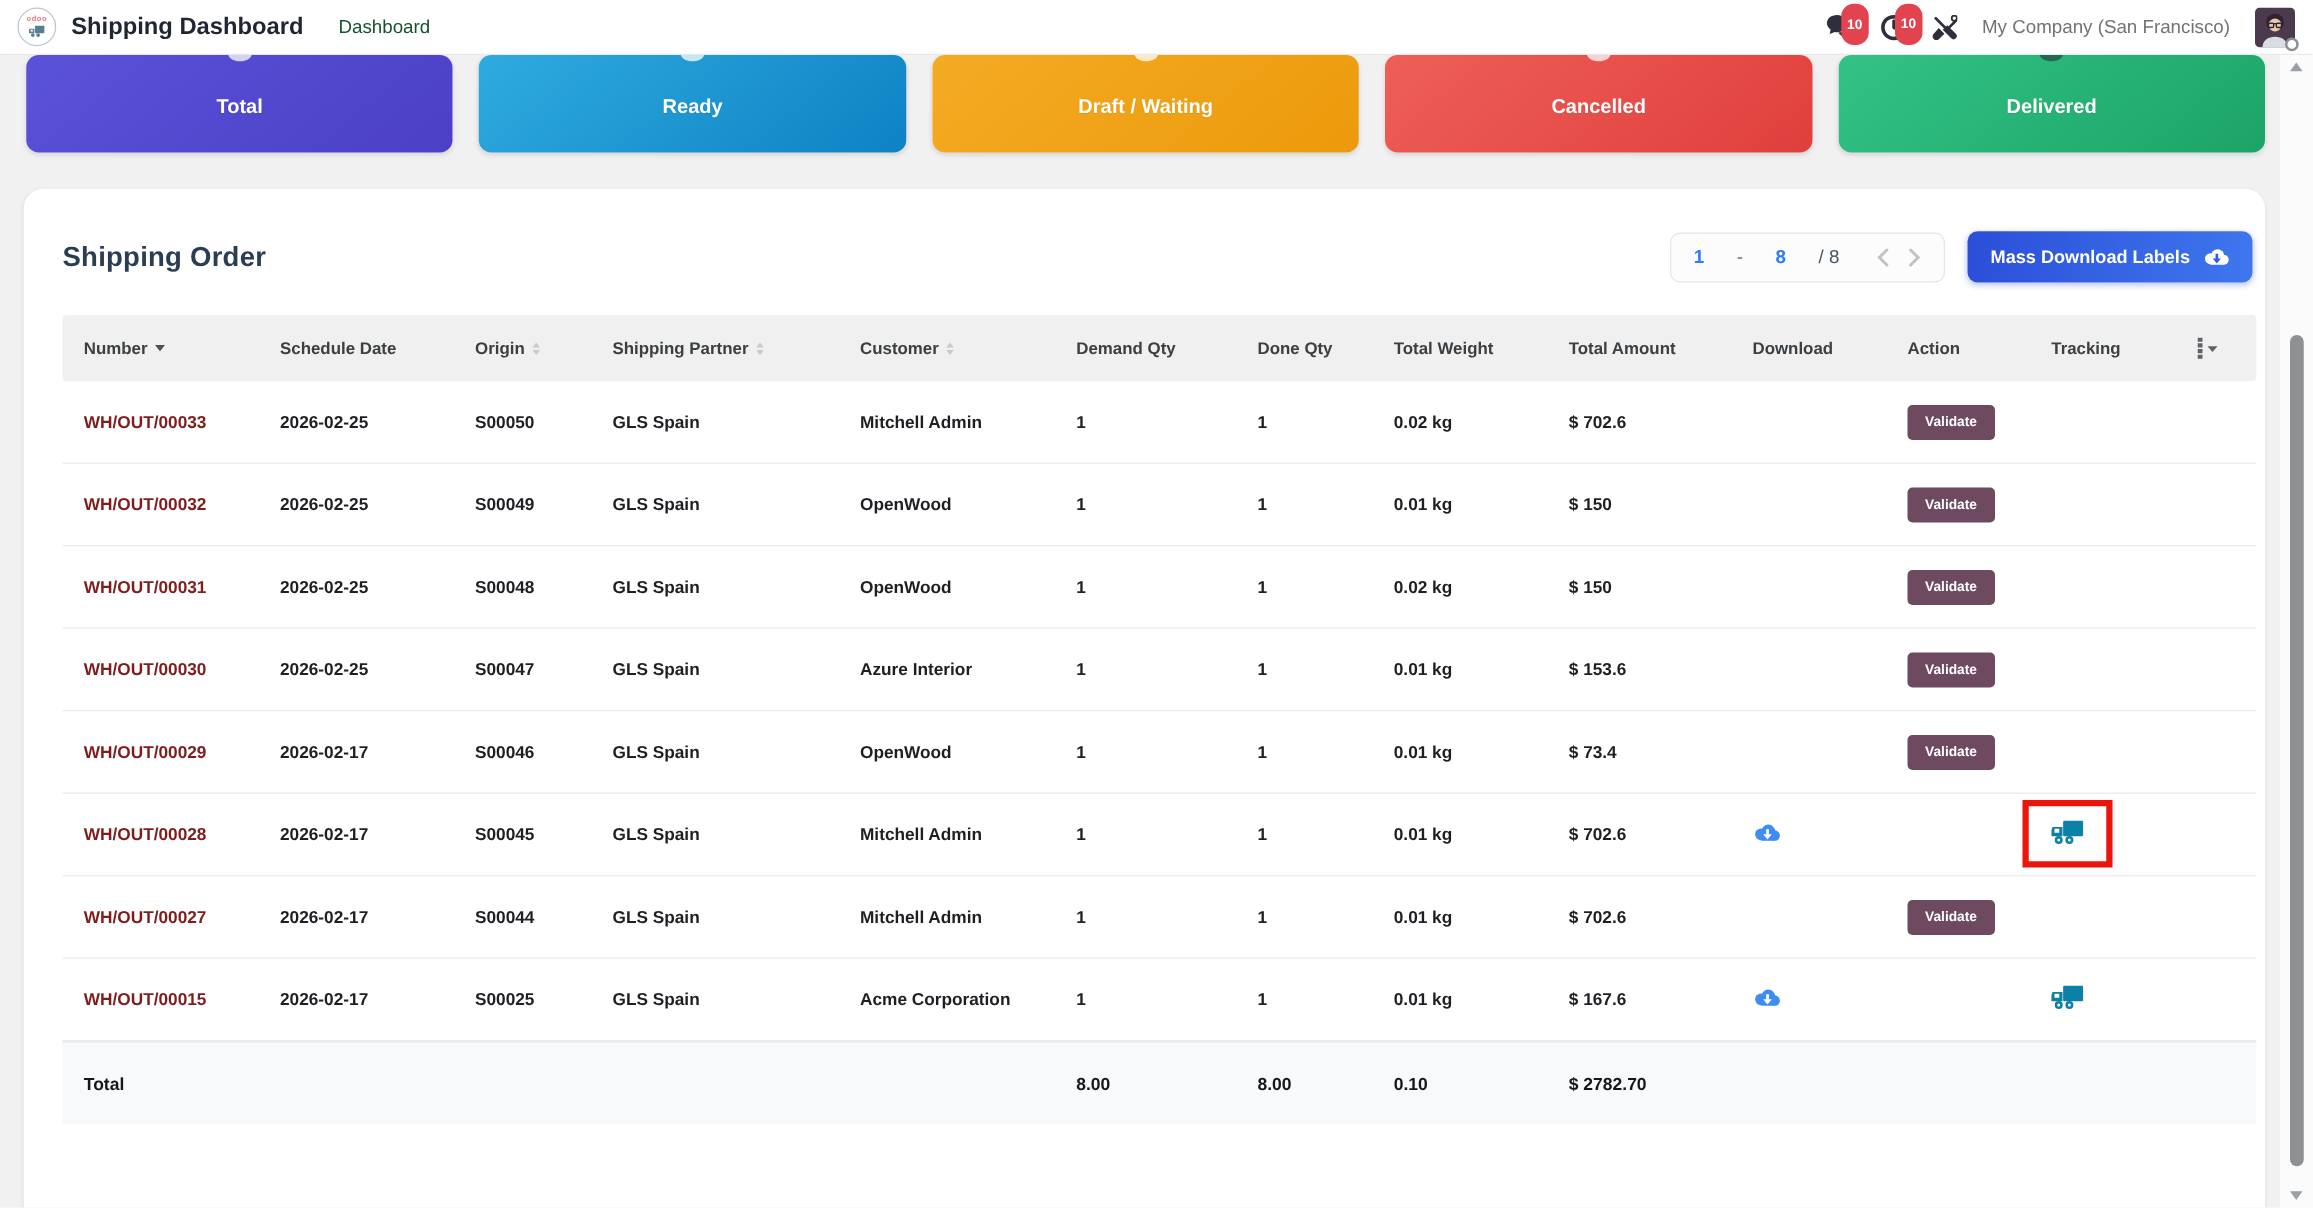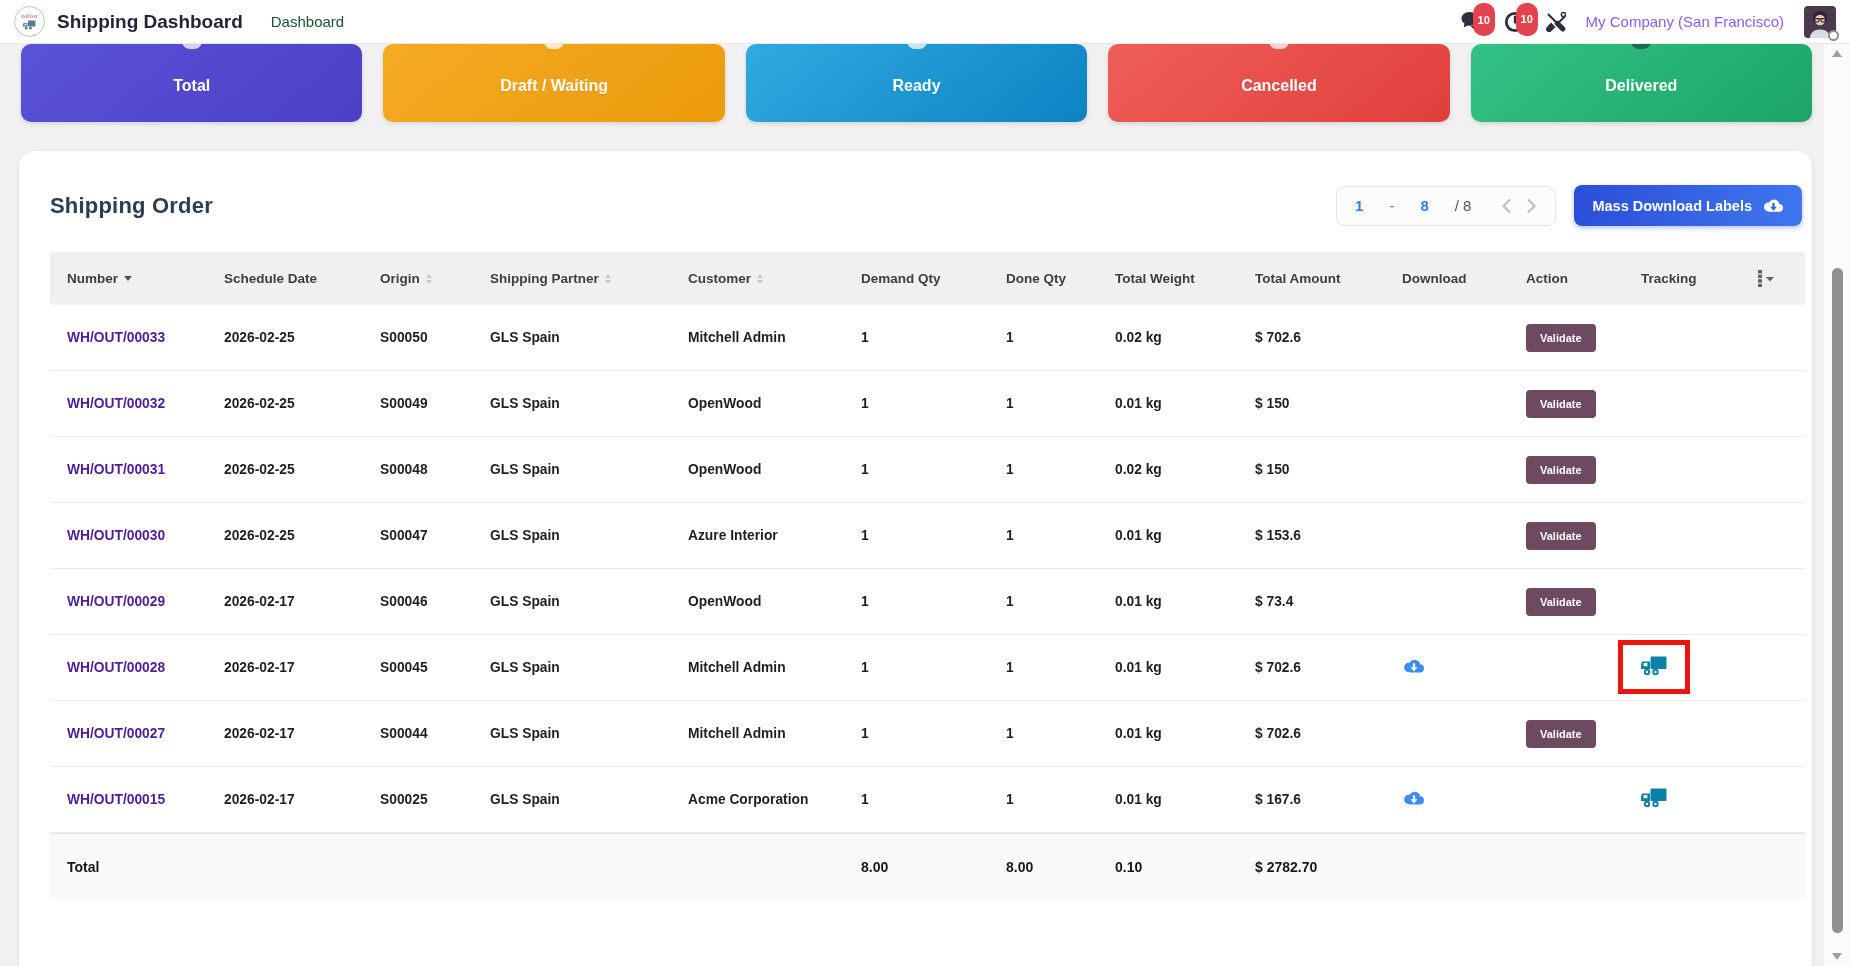--- a/index.html
+++ b/index.html
@@ -14,21 +14,21 @@
     display:flex; flex-direction:column; align-items:center; justify-content:center; background:#fff; }
   .logo-odoo { font-size:6px; font-weight:700; color:#e57480; letter-spacing:.5px; line-height:6px; }
   .logo-truck { color:#55808f; margin-top:1px; }
   .app-title { font-size:19px; font-weight:700; color:#1f2533; margin-left:2px; }
   .menu-item { font-size:15px; color:#14532d; margin-left:28px; cursor:pointer; }
   .topbar-right { margin-left:auto; display:flex; align-items:center; gap:20px; }
   .sys-icon { position:relative; color:#2e2e3d; display:flex; align-items:center; cursor:pointer; }
   .badge { position:absolute; top:-8px; left:12px; min-width:22px; height:33px; padding:0 5px;
     background:#e3434e; color:#fff; font-size:11px; font-weight:700; border-radius:10px;
     display:flex; align-items:center; justify-content:center; }
-  .company-name { font-size:15px; color:#8b5cf6; }
+  .company-name { font-size:15px; color:#737373; }
   .avatar-wrap { position:relative; width:32px; height:32px; cursor:pointer; }
   .avatar-status { position:absolute; right:-3px; bottom:-3px; width:11px; height:11px;
     background:#fff; border:2px solid #8b9096; border-radius:50%; }
 
   
   .cards-row { display:flex; gap:21px; padding:0 38px 0 21px; margin-top:0; }
   .status-card { position:relative; flex:1; height:78px; border-radius:10px;
     display:flex; align-items:center; justify-content:center; cursor:pointer;
     box-shadow:0 2px 4px rgba(0,0,0,.12); overflow:hidden; }
   .status-card .notch { position:absolute; top:-4px; left:50%; transform:translateX(-50%);
@@ -67,21 +67,21 @@
   .thead { height:53px; background:#f0f0f1; border-radius:3px; }
   .th { display:flex; align-items:center; gap:6px; font-size:13.5px; font-weight:700;
     color:#3c4043; cursor:pointer; white-space:nowrap; }
   .tri { width:0; height:0; border-left:4px solid transparent; border-right:4px solid transparent; }
   .tri.down { border-top:5px solid #4b5058; }
   .sort-both { display:flex; flex-direction:column; gap:2px; }
   .sort-both .u { width:0;height:0;border-left:3.5px solid transparent;border-right:3.5px solid transparent;border-bottom:4.5px solid #c6cace; }
   .sort-both .d { width:0;height:0;border-left:3.5px solid transparent;border-right:3.5px solid transparent;border-top:4.5px solid #c6cace; }
 
   .trow { height:66px; border-bottom:1px solid #ebebed; font-size:13.8px; font-weight:600; color:#1d1f22; }
-  .num-link { color:#4c1d95; cursor:pointer; }
+  .num-link { color:#7f1d1d; cursor:pointer; }
   .validate-btn { background:#6d4a60; color:#fff; border:none; border-radius:4px;
     padding:8px 14px; font-size:11px; font-weight:700; font-family:inherit; cursor:pointer; }
   .cloud-dl { color:#3f8cf3; cursor:pointer; display:inline-flex; }
   .truck-cell { color:#0b81a8; cursor:pointer; display:inline-flex; position:relative; }
   .red-frame { position:absolute; left:-23px; top:-16px; width:72px; height:54px;
     border:5px solid #ec140c; pointer-events:none; }
 
   .total-row { height:66px; background:#f8f9fa; border-top:1px solid #e6e6e8;
     font-size:14px; font-weight:700; color:#15171a; }
 
@@ -155,27 +155,27 @@
       <span class="avatar-status"></span>
     </div>
   </div>
 </div>
 
 <div class="cards-row">
     <div class="status-card" style="background: linear-gradient(140deg, rgb(90, 82, 217), rgb(75, 64, 198));">
     <span class="notch"></span>
     <span class="status-card-label">Total</span>
   </div>
+    <div class="status-card" style="background: linear-gradient(140deg, rgb(47, 171, 223), rgb(14, 130, 196));">
+    <span class="notch"></span>
+    <span class="status-card-label">Ready</span>
+  </div>
     <div class="status-card" style="background: linear-gradient(140deg, rgb(244, 171, 36), rgb(236, 154, 11));">
     <span class="notch"></span>
     <span class="status-card-label">Draft / Waiting</span>
-  </div>
-    <div class="status-card" style="background: linear-gradient(140deg, rgb(47, 171, 223), rgb(14, 130, 196));">
-    <span class="notch"></span>
-    <span class="status-card-label">Ready</span>
   </div>
     <div class="status-card" style="background: linear-gradient(140deg, rgb(238, 95, 88), rgb(224, 63, 60));">
     <span class="notch"></span>
     <span class="status-card-label">Cancelled</span>
   </div>
     <div class="status-card dark-notch" style="background: linear-gradient(140deg, rgb(51, 194, 134), rgb(28, 164, 102));">
     <span class="notch"></span>
     <span class="status-card-label">Delivered</span>
   </div>
   </div>

